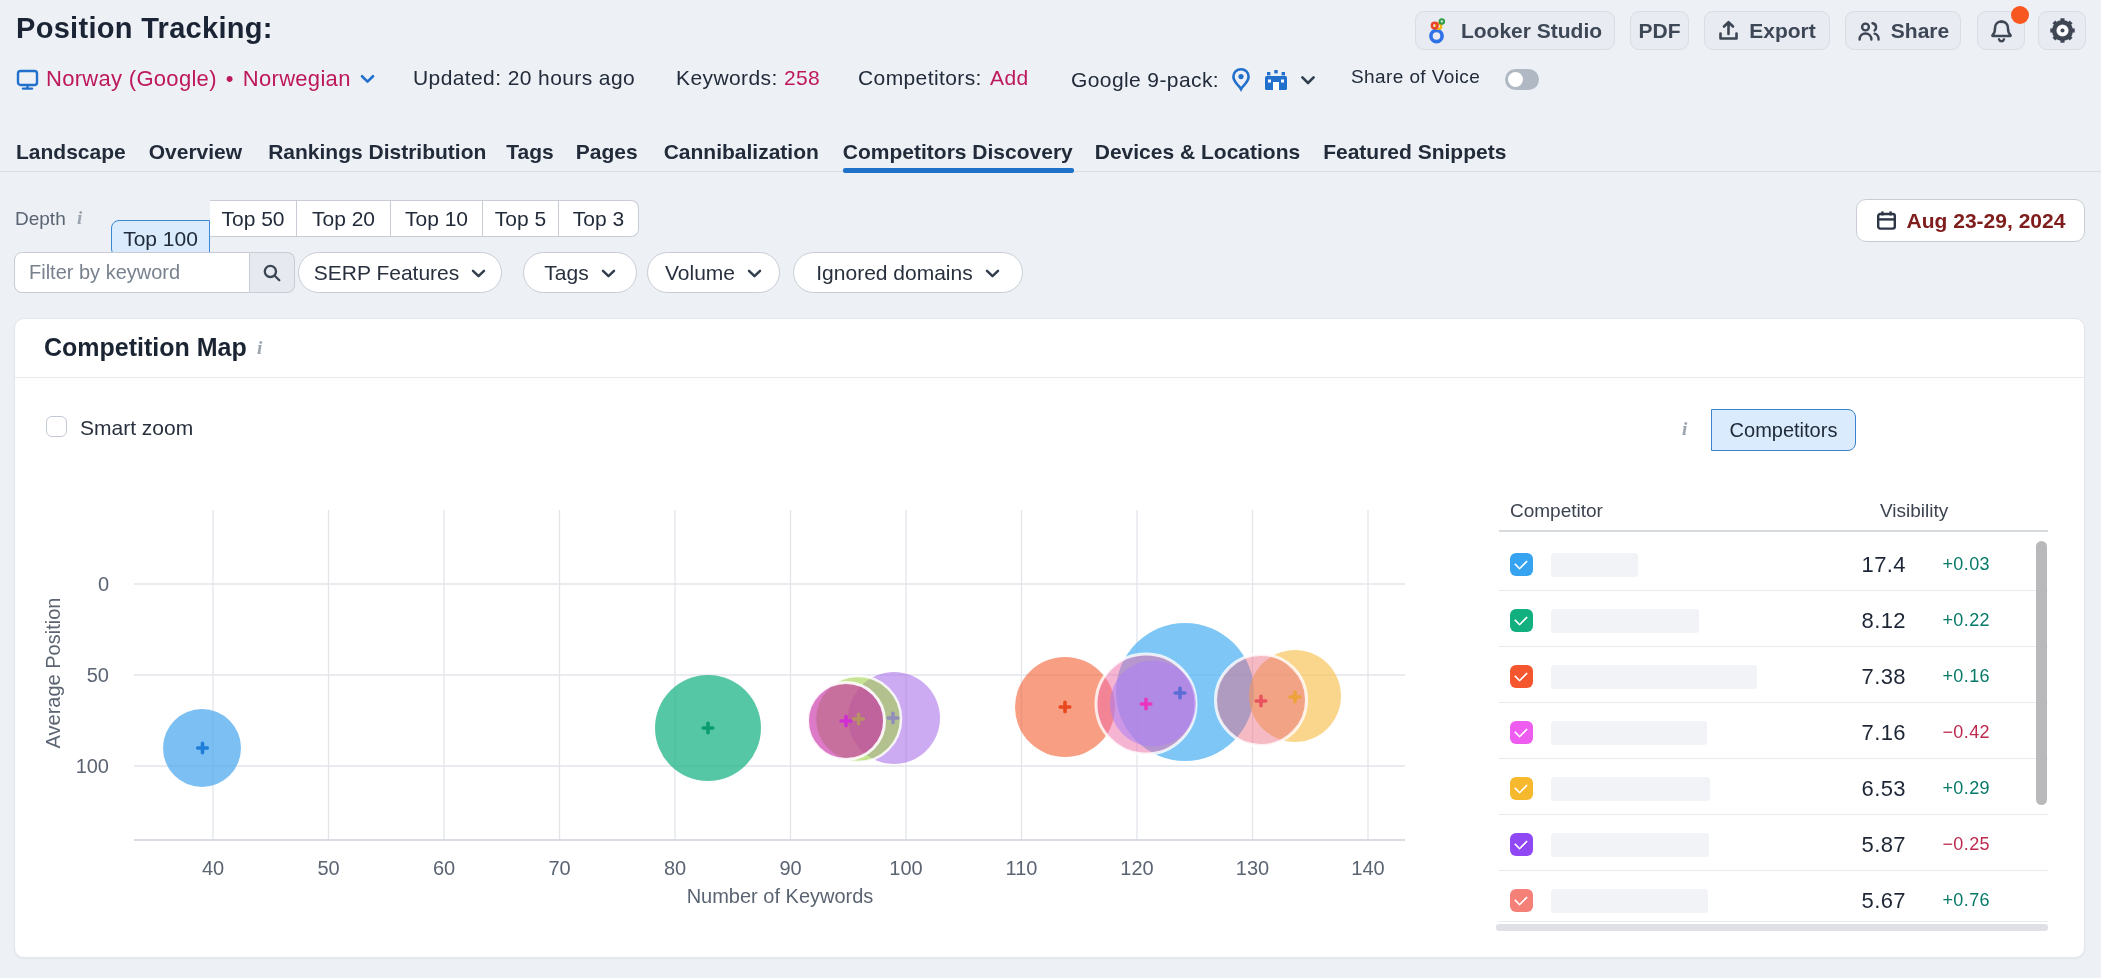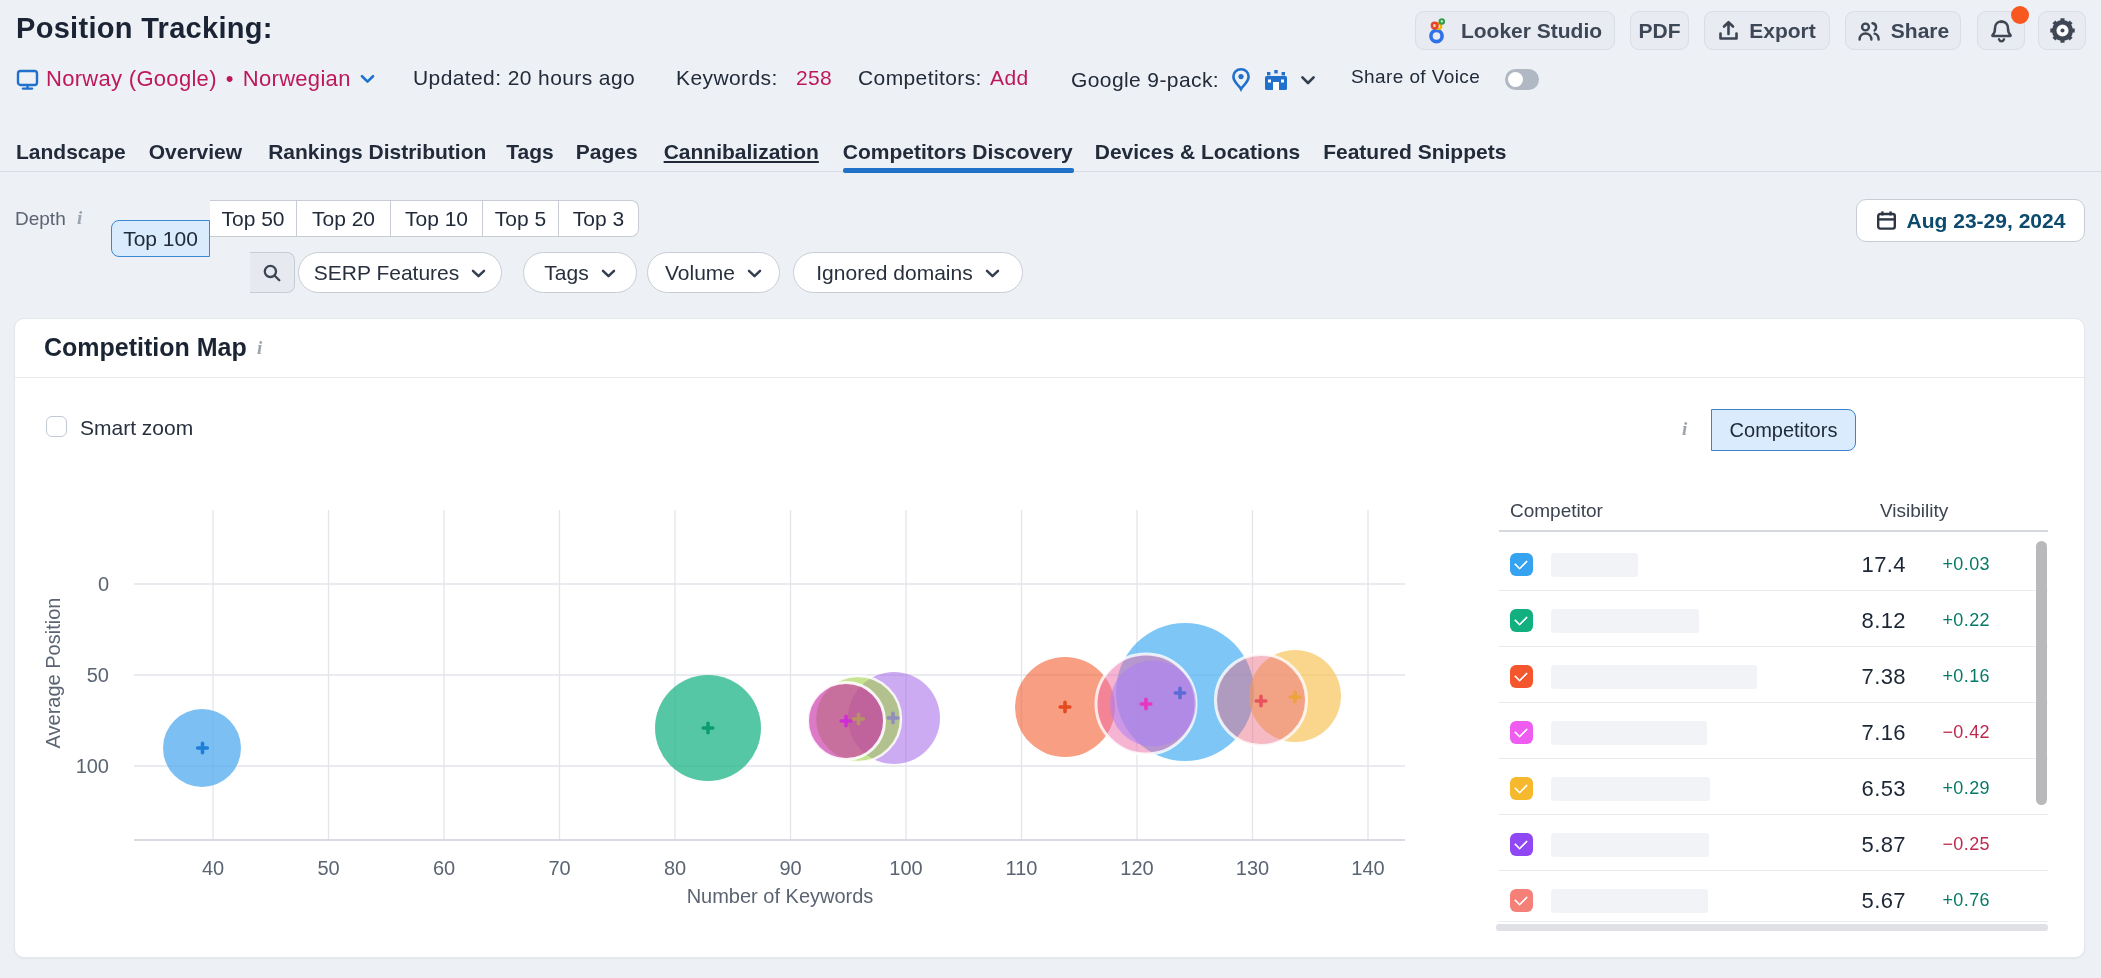--- a/index.html
+++ b/index.html
@@ -76,21 +76,21 @@
     <line x1="7" y1="20.6" x2="16" y2="20.6" stroke="#2170cc" stroke-width="2.4" stroke-linecap="round"></line>
   </svg>
   <span class="link">Norway (Google)</span>
   <span class="link" style="margin:0 9px; font-size:22px;">•</span>
   <span class="link">Norwegian</span>
   <svg width="15" height="10" viewBox="0 0 15 10" style="margin-left:9px;">
     <path d="M2 2.2 L7.5 7.6 L13 2.2" fill="none" stroke="#2170cc" stroke-width="2.6" stroke-linecap="round" stroke-linejoin="round"></path>
   </svg>
 </div>
 <div class="abs dark" style="left:413px; top:66px; font-size:21px; letter-spacing:0.4px;">Updated: 20 hours ago</div>
-<div class="abs dark" style="left:676px; top:66px; font-size:21px; letter-spacing:0.4px;">Keywords: <span class="link" style="margin-left:12px;">258</span></div>
+<div class="abs dark" style="left:676px; top:66px; font-size:21px; letter-spacing:0.4px;">Keywords: <span class="link" style="margin-left:0;">258</span></div>
 <div class="abs dark" style="left:858px; top:66px; font-size:21px; letter-spacing:0.4px;">Competitors: <span class="link" style="margin-left:2px;">Add</span></div>
 <div class="abs" style="left:1071px; top:66px; height:28px; display:flex; align-items:center; font-size:21px; letter-spacing:0.4px;">
   <span class="dark">Google 9-pack:</span>
   <svg width="22" height="26" viewBox="0 0 22 26" style="margin-left:11px;">
     <path d="M11 2.2 c-4.4 0-7.6 3.2-7.6 7.4 c0 3.1 1.9 5.6 3.9 7.9 c1.4 1.6 2.9 3 3.7 4.6 c0.8-1.6 2.3-3 3.7-4.6 c2-2.3 3.9-4.8 3.9-7.9 c0-4.2-3.2-7.4-7.6-7.4 z" fill="none" stroke="#2170cc" stroke-width="2.6"></path>
     <circle cx="11" cy="9.6" r="2.6" fill="#2170cc"></circle>
   </svg>
   <svg width="28" height="24" viewBox="0 0 28 24" style="margin-left:10px;">
     <rect x="3" y="8" width="22" height="14" rx="1.5" fill="#2170cc"></rect>
     <rect x="11" y="14" width="6" height="8" fill="#fff"></rect>
@@ -110,21 +110,21 @@
   <div class="abs" style="left:3px; top:3px; width:15px; height:15px; background:#ffffff; border-radius:50%;"></div>
 </div>
 
 <div class="abs" style="left:0; top:171px; width:2101px; height:1px; background:#d9dde3;"></div>
 <div class="abs" style="left:16px; top:140px; font-size:21px; font-weight:700; color:#222b3a; display:flex; white-space:nowrap;">
   <span style="margin-right:23px;">Landscape</span>
   <span style="margin-right:26px;">Overview</span>
   <span style="margin-right:20px;">Rankings Distribution</span>
   <span style="margin-right:22px;">Tags</span>
   <span style="margin-right:26px;">Pages</span>
-  <span style="margin-right:24px;text-decoration:underline;">Cannibalization</span>
+  <span style="margin-right:24px;">Cannibalization</span>
   <span id="activetab" style="margin-right:22px;">Competitors Discovery</span>
   <span style="margin-right:23px;">Devices &amp; Locations</span>
   <span>Featured Snippets</span>
 </div>
 <div class="abs" style="left:843px; top:168px; width:231px; height:5px; background:#1f72c8; border-radius:2px;"></div>
 
 <div class="abs" style="left:15px; top:208px; font-size:19px; color:#5a6472;">Depth</div>
 <div class="abs" style="left:77px; top:207px; font-size:19px; color:#9aa3ae; font-family:'Liberation Serif',serif; font-style:italic; font-weight:700;">i</div>
 <div class="abs" style="left:111px; top:200px; display:flex; height:37px;">
   <div class="seg active" style="width:99px;">Top 100</div>
@@ -135,24 +135,25 @@
   <div class="seg" style="width:80px;">Top 3</div>
 </div>
 
 <div class="abs" style="left:1856px; top:199px; width:229px; height:43px; background:#ffffff; border:1px solid #c8cdd5; border-radius:10px; display:flex; align-items:center; justify-content:center; gap:10px;">
   <svg width="21" height="21" viewBox="0 0 21 21">
     <rect x="2.2" y="4" width="16.6" height="14.6" rx="2" fill="none" stroke="#2e3646" stroke-width="2.4"></rect>
     <line x1="6.4" y1="1.4" x2="6.4" y2="5.5" stroke="#2e3646" stroke-width="2.4"></line>
     <line x1="14.6" y1="1.4" x2="14.6" y2="5.5" stroke="#2e3646" stroke-width="2.4"></line>
     <line x1="3" y1="9.4" x2="18" y2="9.4" stroke="#2e3646" stroke-width="2.4"></line>
   </svg>
-  <span style="font-size:21px; color:#0c4a6e; font-weight:600;">Aug 23-29, 2024</span>
+  <span style="font-size:21px; color:#7f1d1d; font-weight:600;">Aug 23-29, 2024</span>
 </div>
 
 <div class="abs" style="left:14px; top:252px; width:281px; height:41px;">
+  <div class="abs" style="left:0; top:0; width:236px; height:41px; background:#fff; border:1px solid #c8cdd5; border-radius:8px 0 0 8px; line-height:39px; padding-left:14px; font-size:20px; color:#78828f;">Filter by keyword</div>
   <div class="abs" style="left:236px; top:0; width:45px; height:41px; background:#e6eaf0; border:1px solid #c8cdd5; border-left:none; border-radius:0 8px 8px 0; display:flex; align-items:center; justify-content:center;">
     <svg width="20" height="20" viewBox="0 0 20 20">
         <circle cx="8.4" cy="8.4" r="5.6" fill="none" stroke="#3c4553" stroke-width="2.3"></circle>
         <line x1="12.7" y1="12.7" x2="17.3" y2="17.3" stroke="#3c4553" stroke-width="2.3" stroke-linecap="round"></line>
       </svg>
   </div>
 </div>
 
 <div class="pill abs" style="left:298px; top:252px; width:204px;text-align:right;">SERP Features<svg width="15" height="10" viewBox="0 0 15 10" style="margin-left:12px; margin-top:3px;">
       <path d="M2 1.8 L7.5 7.2 L13 1.8" fill="none" stroke="#333e4f" stroke-width="2.5" stroke-linecap="round" stroke-linejoin="round"></path>

